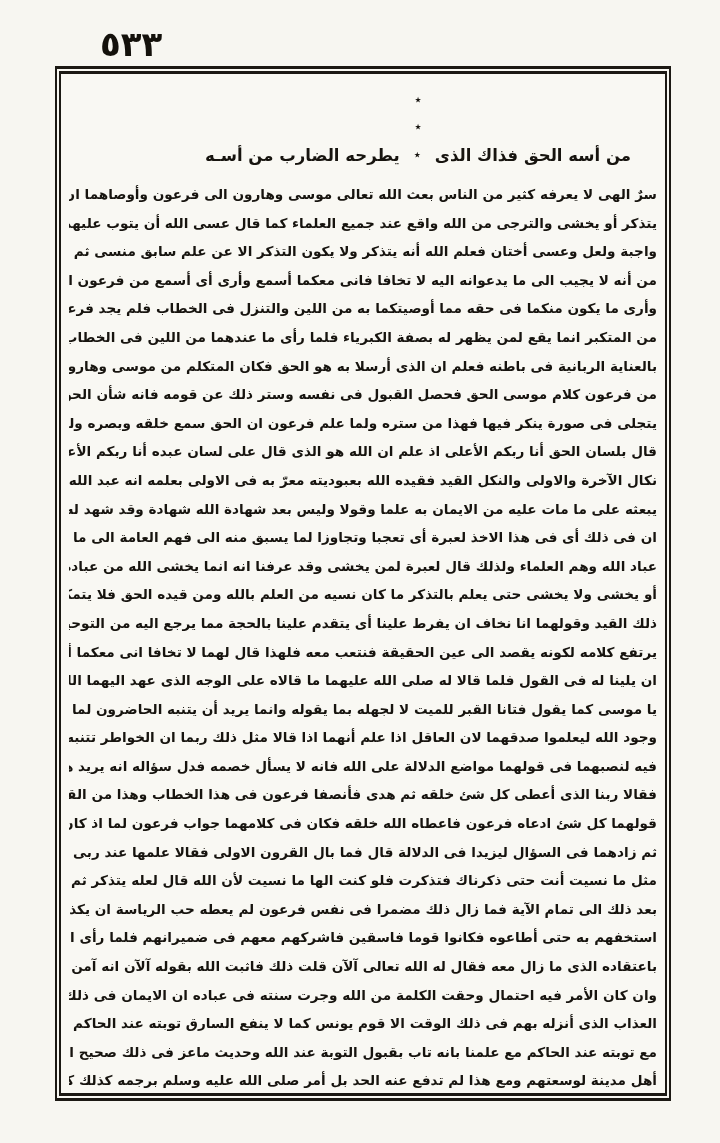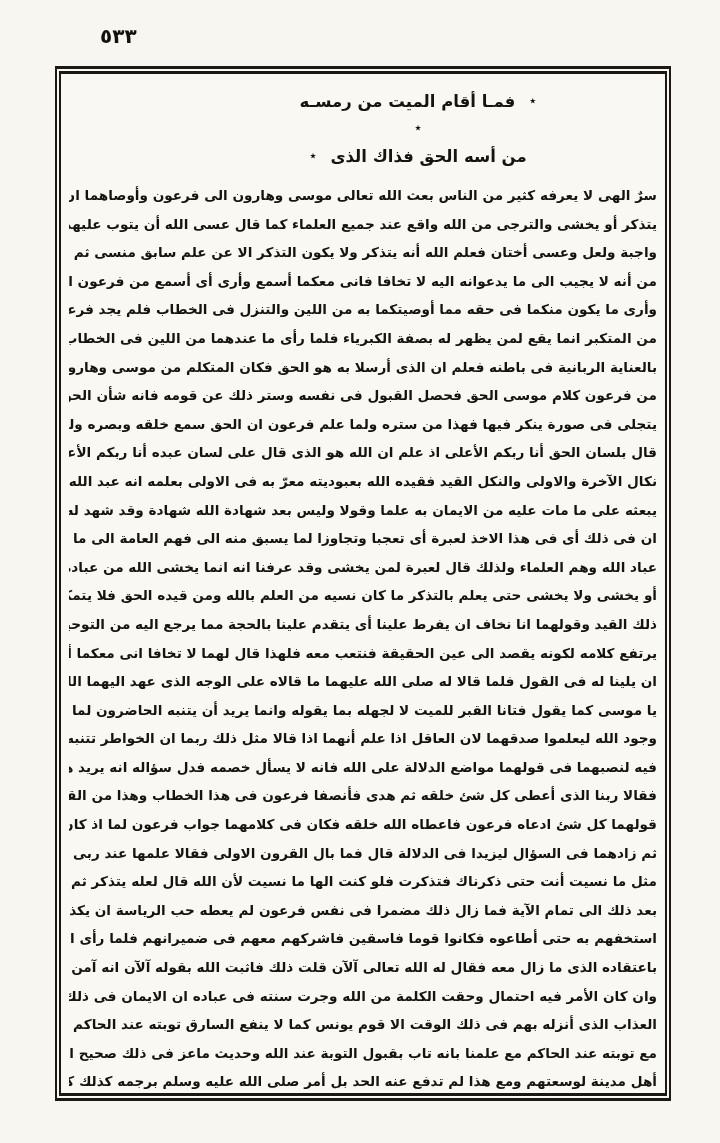--- a/index.html
+++ b/index.html
@@ -12,21 +12,21 @@
     background: #f7f6f1;
     position: relative;
     overflow: hidden;
     font-family: "DejaVu Sans", sans-serif;
     color: #17140f;
   }
   .page-number {
     position: absolute;
     top: 24px;
     left: 100px;
-    font-size: 20px;
+    font-size: 34px;
     font-weight: bold;
     letter-spacing: 1px;
     color: #14110c;
   }
   .frame {
     position: absolute;
     top: 66px;
     left: 55px;
     width: 616px;
     height: 1035px;
@@ -78,28 +78,28 @@
 </head>
 <body>
 
 <div class="page-number">٥٣٣</div>
 
 <div class="frame">
 
   <div class="poem">
       <div class="verse-row">
       <span class="verse-sep">٭</span>
-      <span>فمـا أقام الميت من رمسـه</span>
     </div>
       <div class="verse-row">
       <span class="verse-sep">٭</span>
     </div>
       <div class="verse-row">
       <span>من أسه الحق فذاك الذى</span>
       <span class="verse-sep">٭</span>
+      <span>يطرحه الضارب من أسـه</span>
     </div>
     </div>
 
   <div class="prose">
       <div class="prose-line">سرٌ الهى لا يعرفه كثير من الناس بعث الله تعالى موسى وهارون الى فرعون وأوصاهما ان يقولا له قولا لينا لعله</div>
       <div class="prose-line">يتذكر أو يخشى والترجى من الله واقع عند جميع العلماء كما قال عسى الله أن يتوب عليهم فقال العلماء عسى من الله</div>
       <div class="prose-line">واجبة ولعل وعسى أختان فعلم الله أنه يتذكر ولا يكون التذكر الا عن علم سابق منسى ثم قال لهما لما رأى خوفهما</div>
       <div class="prose-line">من أنه لا يجيب الى ما يدعوانه اليه لا تخافا فانى معكما أسمع وأرى أى أسمع من فرعون اذا بلغتما اليه رسالة ربكما</div>
       <div class="prose-line">وأرى ما يكون منكما فى حقه مما أوصيتكما به من اللين والتنزل فى الخطاب فلم يجد فرعون على من يتكبر لأن التكبر</div>
       <div class="prose-line">من المتكبر انما يقع لمن يظهر له بصفة الكبرياء فلما رأى ما عندهما من اللين فى الخطاب برق لهما وسرت الرحمة الالهية</div>

